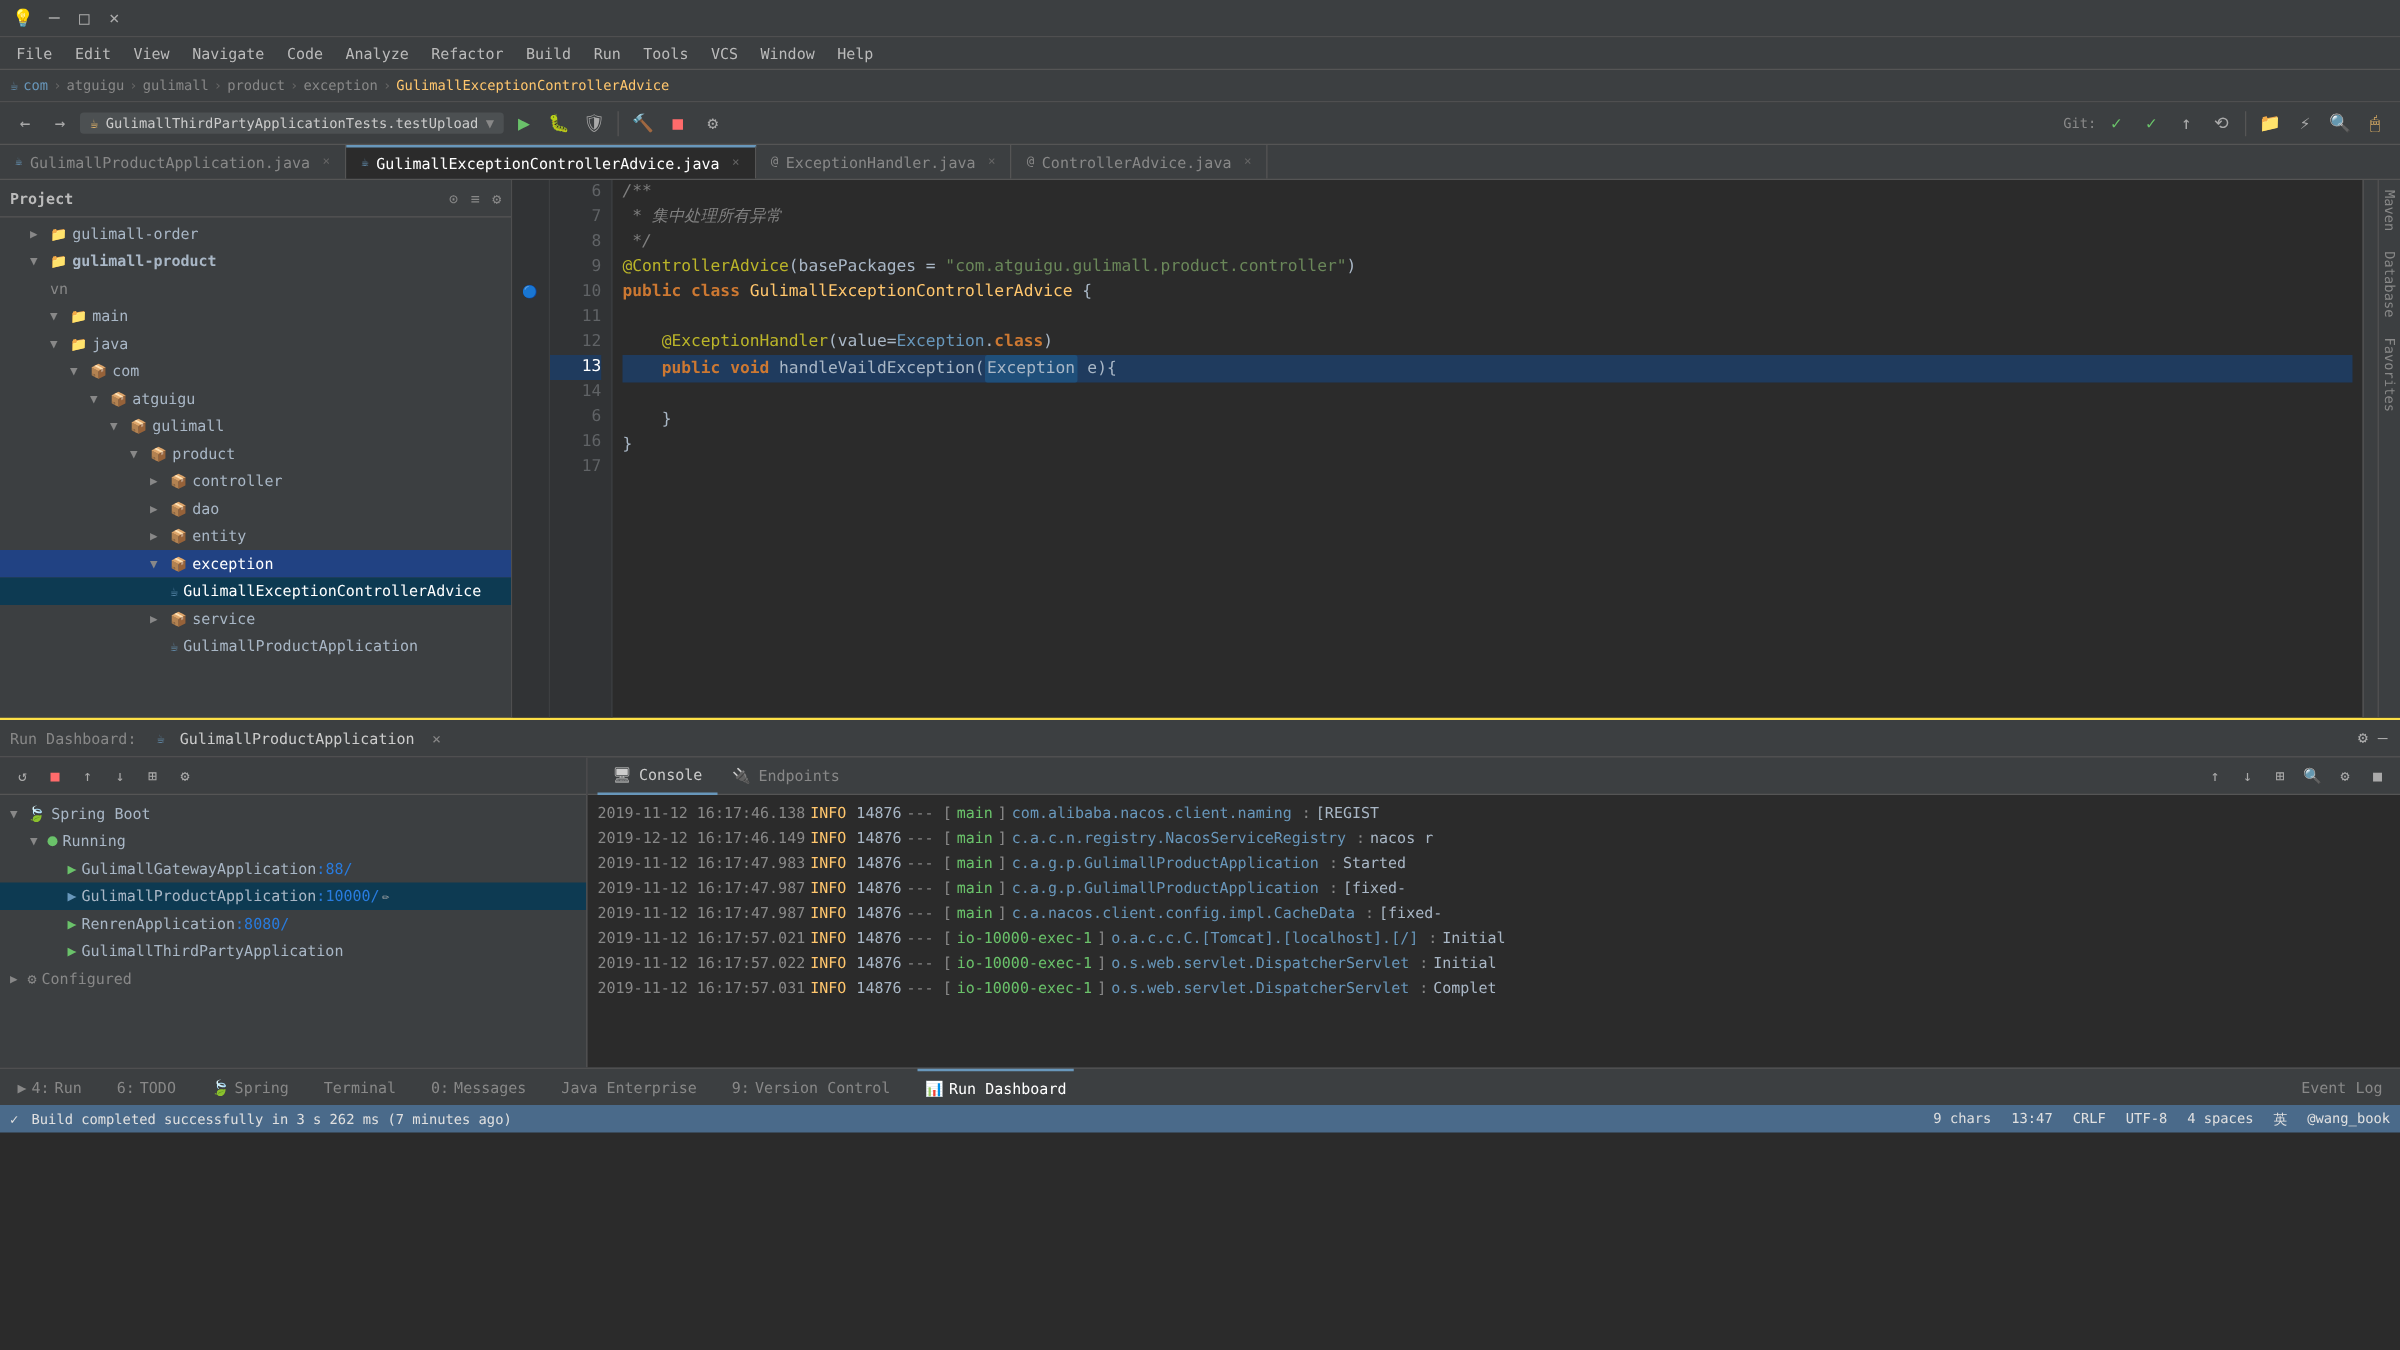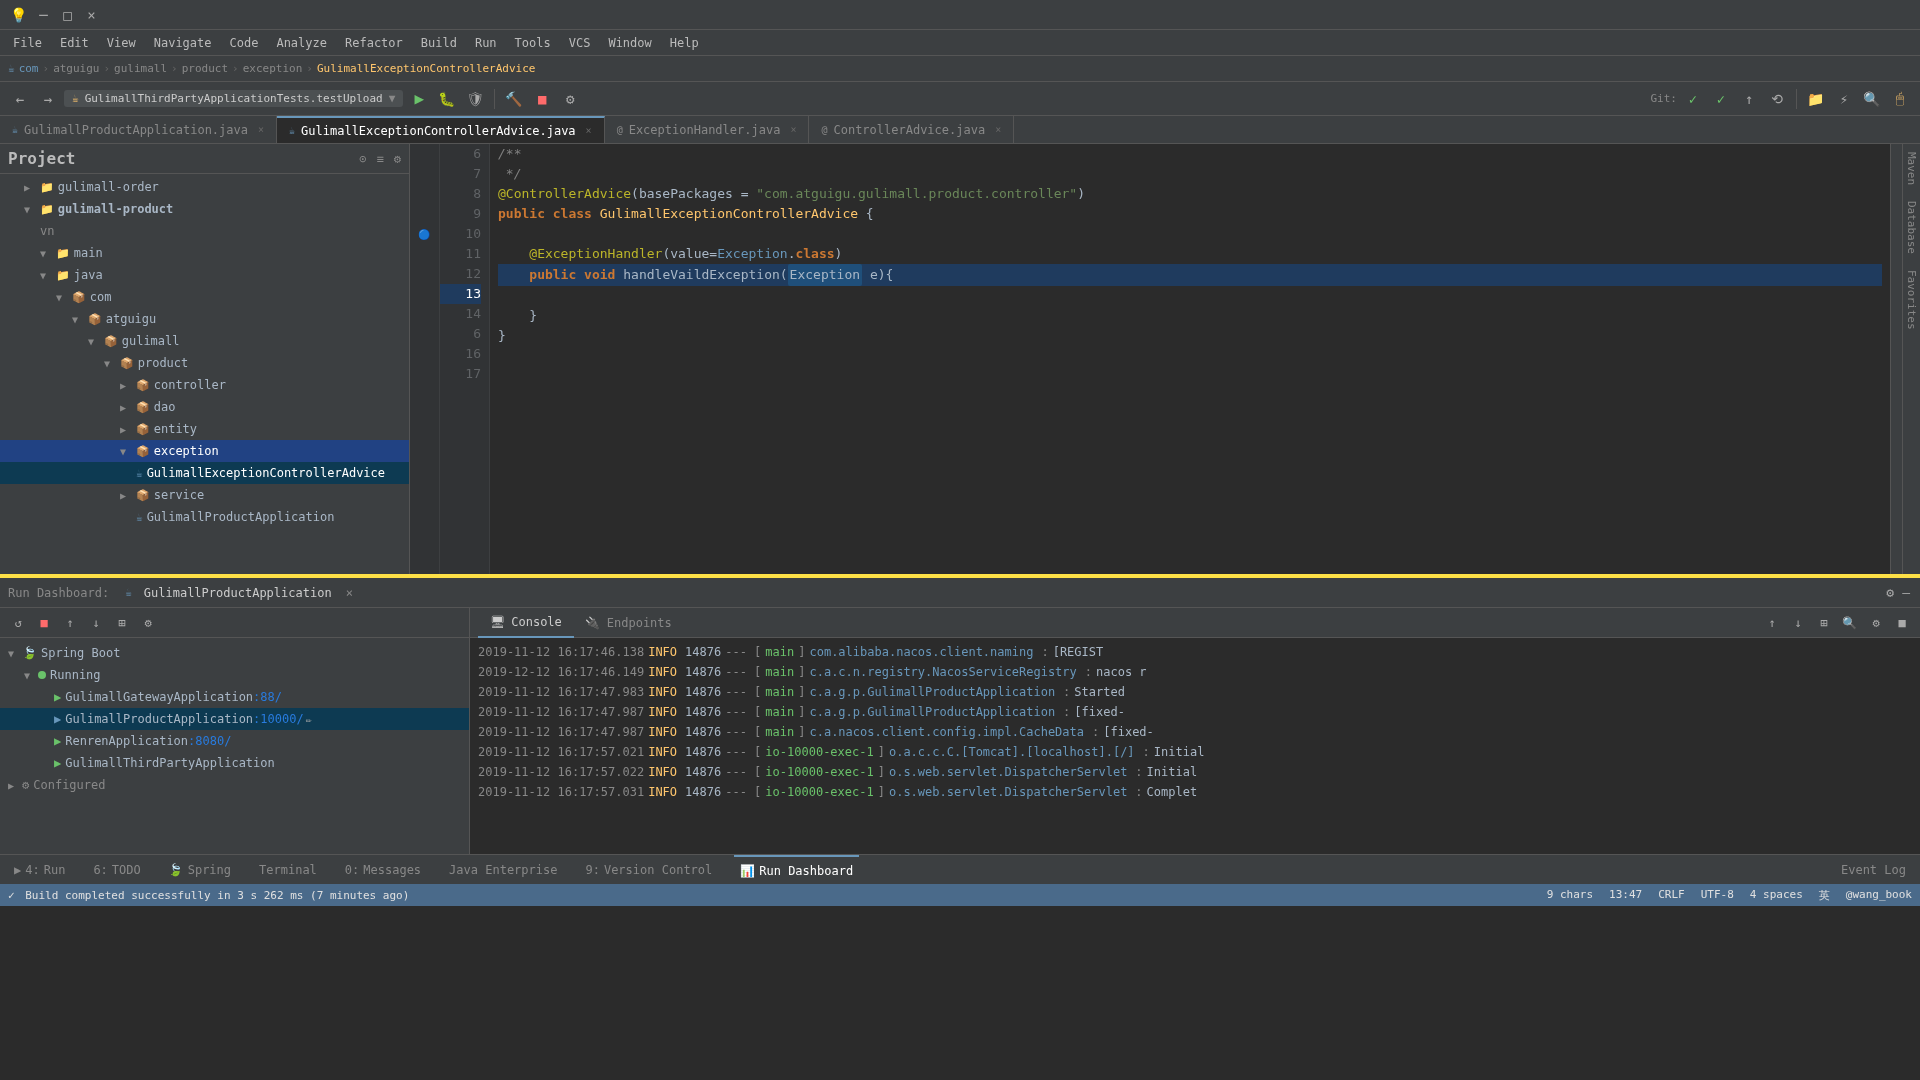--- a/index.html
+++ b/index.html
@@ -59,21 +59,21 @@
     .string { color: #6a8759; }
     .comment { color: #808080; font-style: italic; }
     .classname { color: #ffc66d; }
     .type-name { color: #6897bb; }
     .line-marker { background: #1f3b5e; }
     
     
     #editor-status { height: 22px; background: #3c3f41; border-top: 1px solid #555; display: flex; align-items: center; padding: 0 8px; font-size: 11px; color: #888; gap: 12px; }
     
     
-    #run-panel { height: 280px; background: #3c3f41; border-top: 4px solid #fde047; display: flex; flex-direction: column; }
+    #run-panel { height: 280px; background: #3c3f41; border-top: 2px solid #fde047; display: flex; flex-direction: column; }
     #run-panel-header { height: 30px; background: #3c3f41; display: flex; align-items: center; padding: 0 8px; border-bottom: 1px solid #555; gap: 8px; }
     .run-tab { padding: 0 12px; height: 30px; display: flex; align-items: center; font-size: 12px; color: #888; cursor: pointer; }
     #run-panel-content { flex: 1; display: flex; overflow: hidden; }
     
     
     #run-left { width: 470px; background: #3c3f41; border-right: 1px solid #555; display: flex; flex-direction: column; }
     #run-tree { flex: 1; overflow-y: auto; padding: 4px 0; }
     .run-tree-item { display: flex; align-items: center; height: 22px; padding-left: 8px; cursor: pointer; font-size: 12px; color: #a9b7c6; white-space: nowrap; }
     .run-tree-item.selected { background: #0d3a52; }
     .run-arrow { width: 14px; color: #888; font-size: 10px; }
@@ -214,21 +214,21 @@
     <span style="color:#888; font-size:10px;">@</span>
     <span>ControllerAdvice.java</span>
     <span class="close-x">×</span>
   </div>
 </div>
 
 <div id="main-layout" style="height: 430px;">
 
   <div id="sidebar">
     <div id="sidebar-header">
-      <span style="font-size:16px; color:#bbbbbb; font-weight:bold;">Project</span>
+      <span style="font-size:12px; color:#bbbbbb; font-weight:bold;">Project</span>
       <div style="flex:1;"></div>
       <span style="color:#888; cursor:pointer; margin-left:4px;">⊙</span>
       <span style="color:#888; cursor:pointer; margin-left:4px;">≡</span>
       <span style="color:#888; cursor:pointer; margin-left:4px;">⚙</span>
     </div>
     <div id="sidebar-content">
       <div class="tree-item">
         <span class="tree-indent"></span>
         <span class="tree-arrow">▶</span>
         <span class="tree-icon folder-color">📁</span>
@@ -342,20 +342,23 @@
         <div style="height:20px; line-height:20px;">6</div>
         <div style="height:20px; line-height:20px;">16</div>
         <div style="height:20px; line-height:20px;">17</div>
       </div>
 
       <div id="code-area">
         <div class="code-line">
           <span class="comment">/**</span>
         </div>
         <div class="code-line">
+          <span class="comment"> * 集中处理所有异常</span>
+        </div>
+        <div class="code-line">
           <span class="comment"> */</span>
         </div>
         <div class="code-line">
           <span class="annotation">@ControllerAdvice</span><span>(basePackages = </span><span class="string">"com.atguigu.gulimall.product.controller"</span><span>)</span>
         </div>
         <div class="code-line">
           <span class="kw">public</span><span> </span><span class="kw">class</span><span> </span><span class="classname">GulimallExceptionControllerAdvice</span><span> {</span>
         </div>
         <div class="code-line">&nbsp;</div>
         <div class="code-line">

